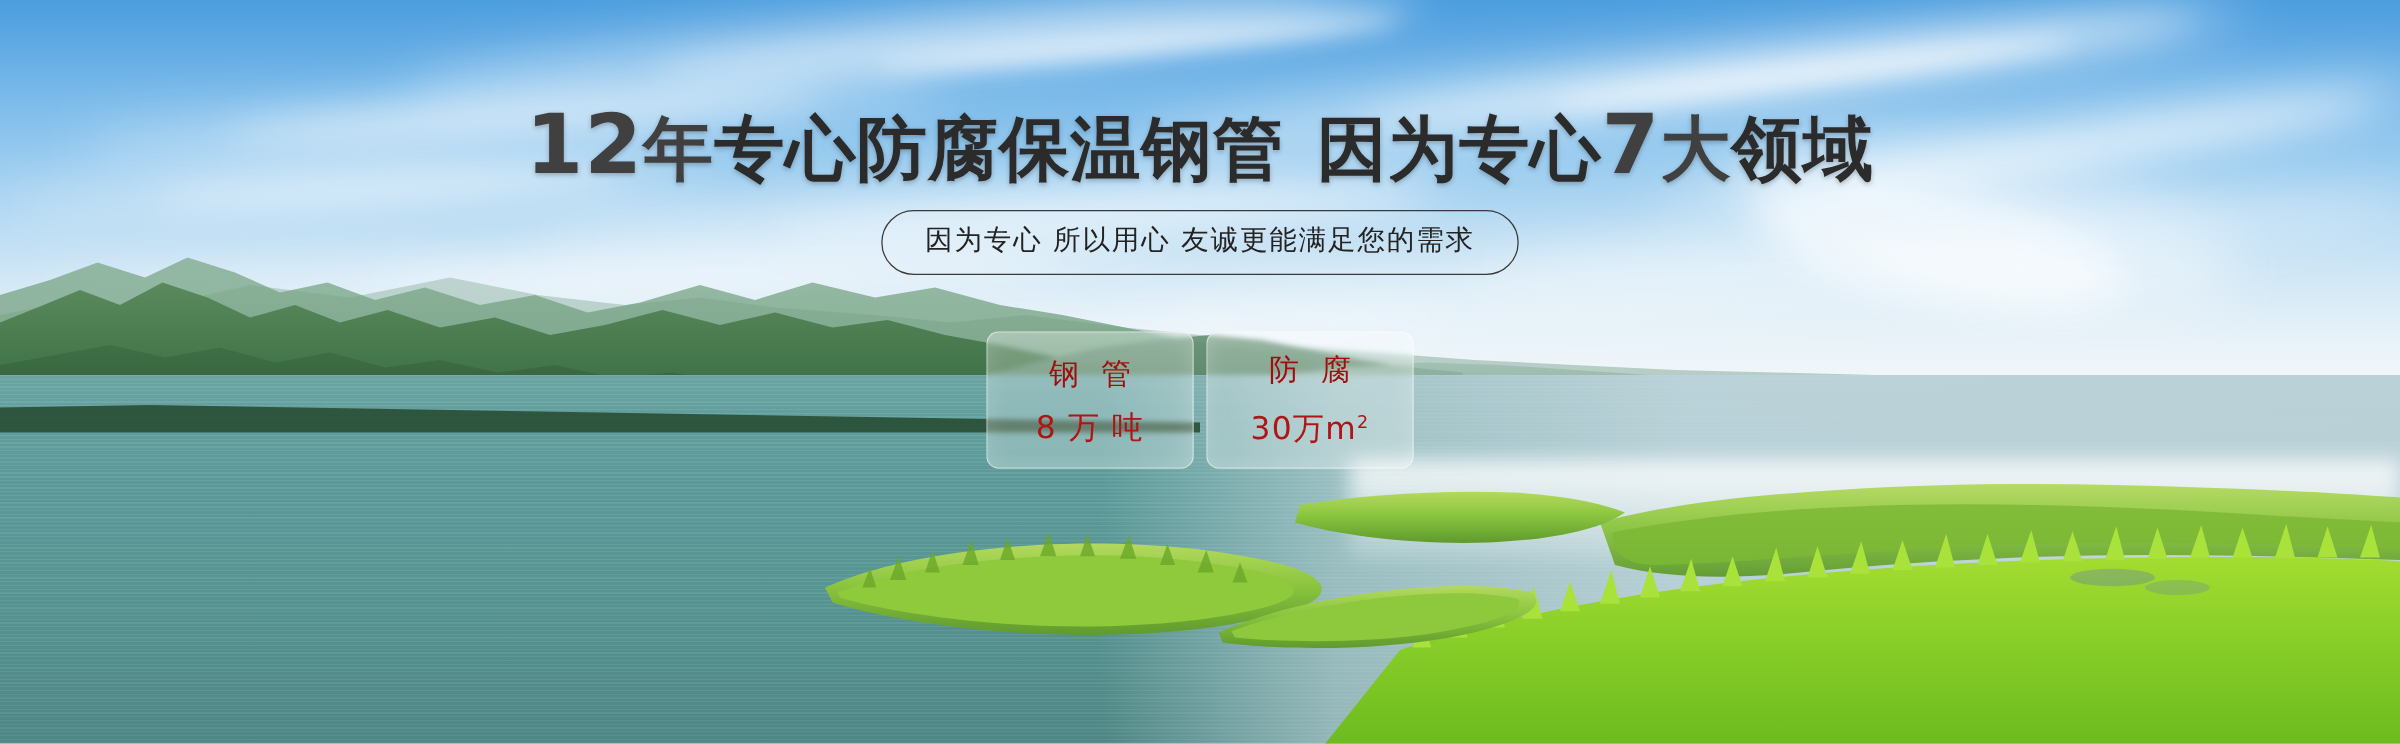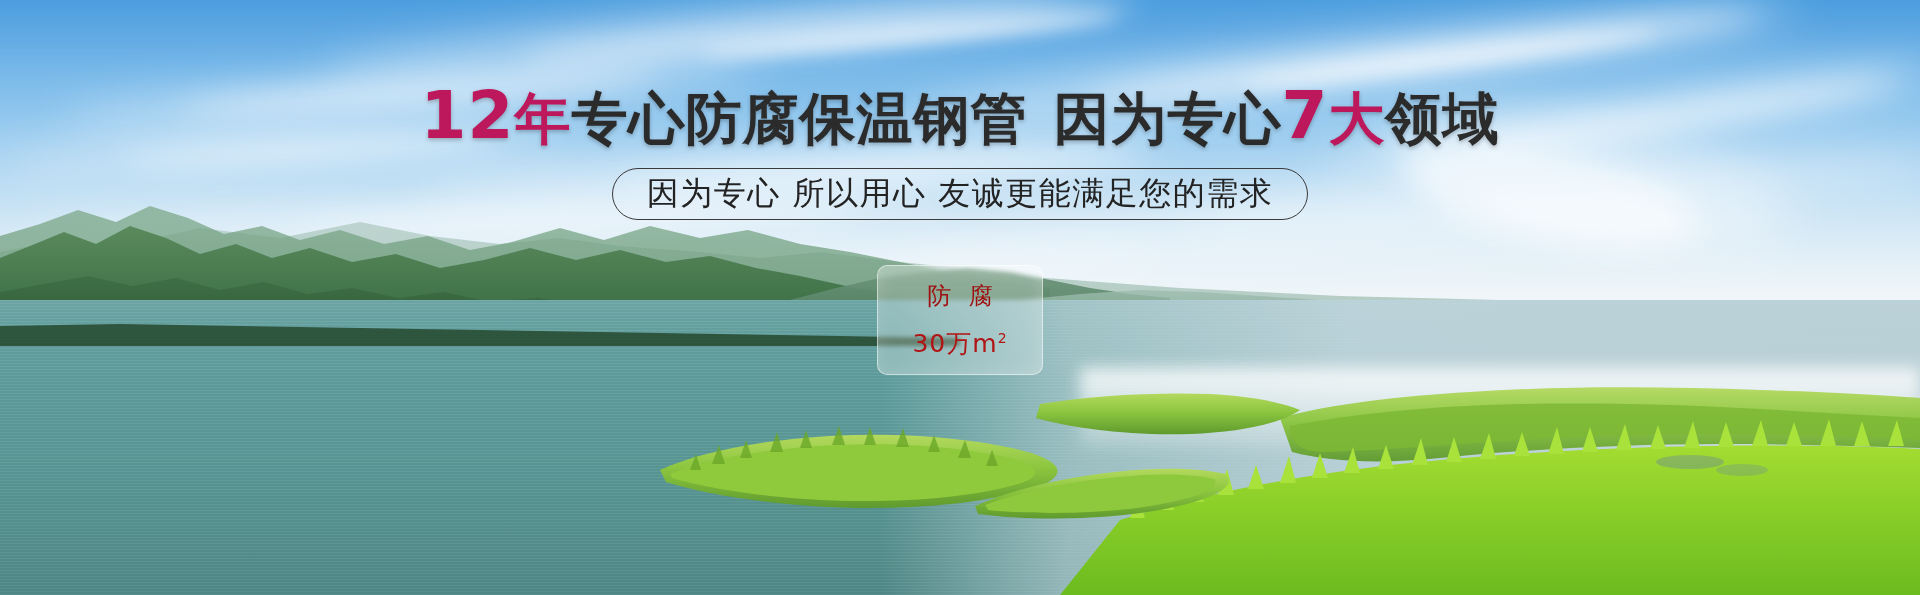--- a/index.html
+++ b/index.html
@@ -72,35 +72,35 @@
     position:absolute; left:0; top:86px; width:1920px;
     text-align:center;
     font-family:"DejaVu Sans","Liberation Sans",sans-serif;
     font-weight:bold;
     font-size:56px;
     line-height:60px;
     letter-spacing:1px;
     white-space:nowrap;
     text-shadow:0 2px 4px rgba(0,0,0,.25);
   }
-  .headline .hl-red   { color:#be185d; }
+  .headline .hl-red   { color:#404040; }
   .headline .hl-dark  { color:#2b2b2b;text-align:center; }
   .headline .hl-num   { font-size:66px; }
   .headline .hl-gap   { display:inline-block; width:26px; }
 
   .subtitle-wrap {
     position:absolute; left:0; top:168px; width:1920px;
     display:flex; justify-content:center;
   }
   .subtitle {
     border:1.5px solid #3a3a3a;
     border-radius:26px;
     padding:8px 34px 10px 34px;
     font-family:"DejaVu Sans","Liberation Sans",sans-serif;
-    font-size:32px;
+    font-size:22px;
     line-height:32px;
     color:#232323;
     letter-spacing:1.5px;
     white-space:nowrap;
     background:rgba(255,255,255,.06);
   }
 
   
   .cards {
     position:absolute; left:0; top:265px; width:1920px;
@@ -271,20 +271,24 @@
   <div class="headline">
     <span class="hl-red hl-num">12</span><span class="hl-red">年</span><span class="hl-dark">专心防腐保温钢管</span><span class="hl-gap"></span><span class="hl-dark">因为专心</span><span class="hl-red hl-num">7</span><span class="hl-red">大</span><span class="hl-dark">领域</span>
   </div>
 
   <div class="subtitle-wrap">
     <div class="subtitle">因为专心 所以用心 友诚更能满足您的需求</div>
   </div>
 
   <div class="cards">
 
+    <div class="card">
+      <div class="card-label">钢 管</div>
+      <div class="card-value"><span>8 万 吨</span></div>
+    </div>
 
     <div class="card">
       <div class="card-label">防 腐</div>
       <div class="card-value"><span>30万m</span><sup>2</sup></div>
     </div>
 
 
   </div>
 
 </div>

